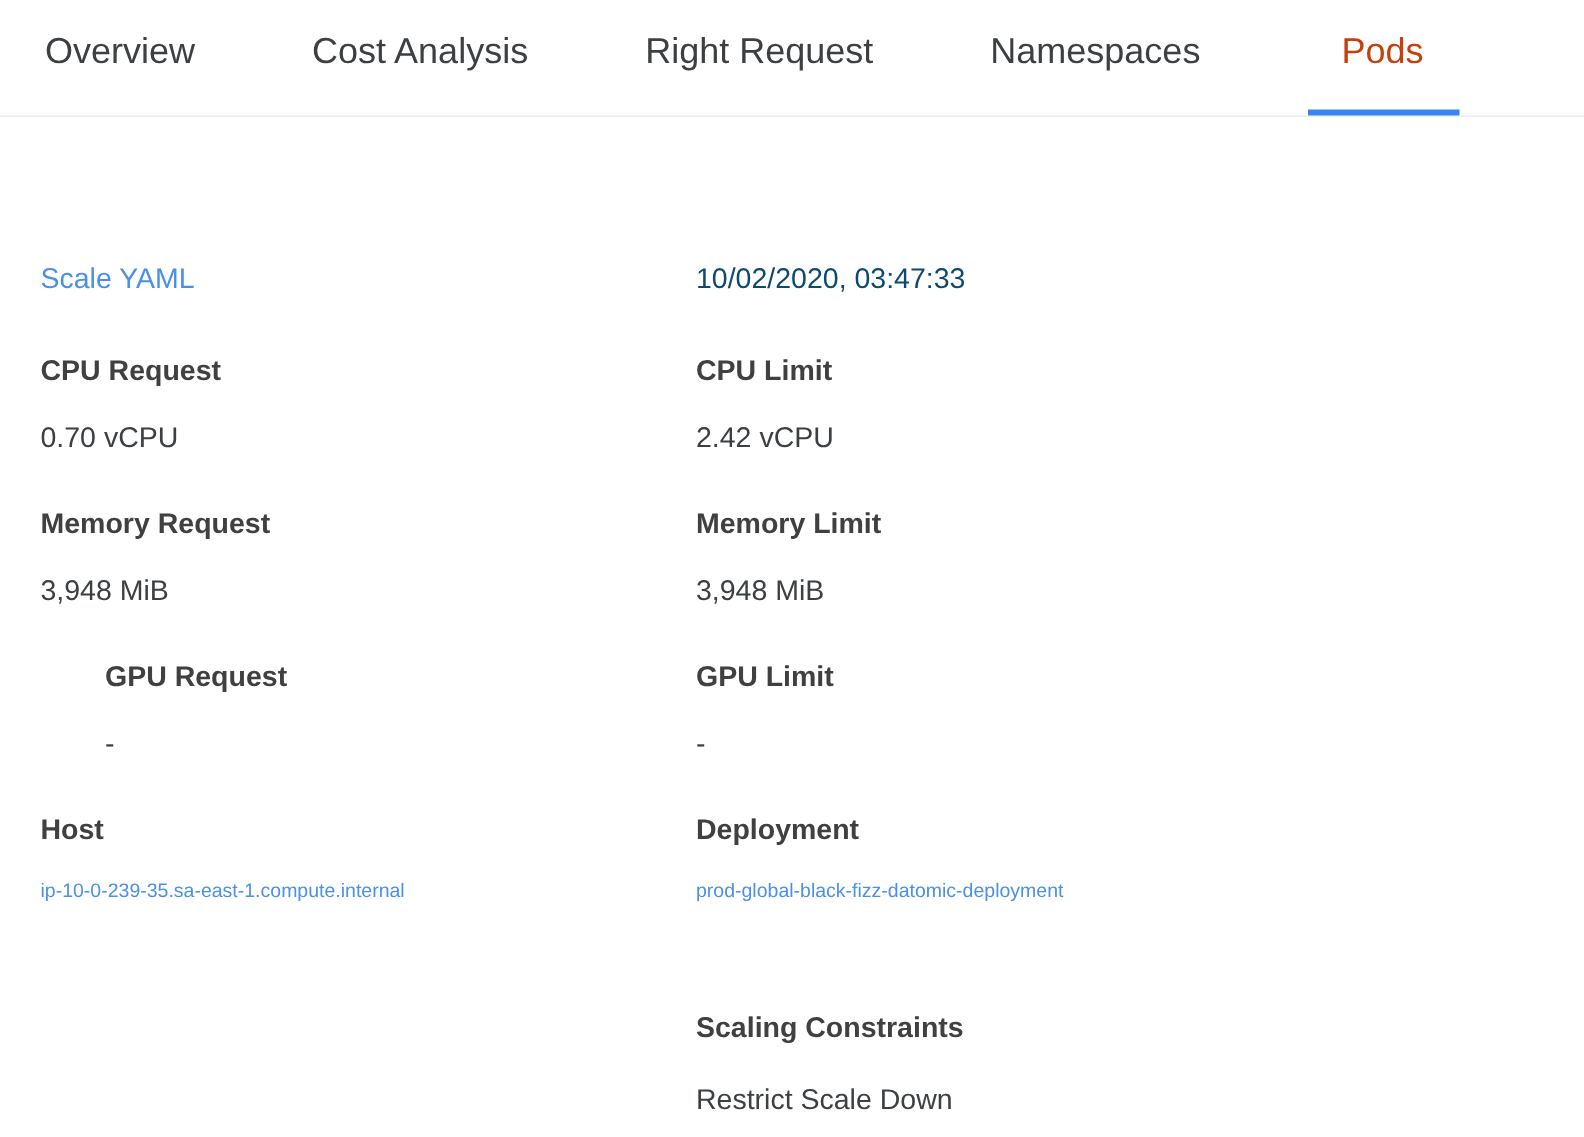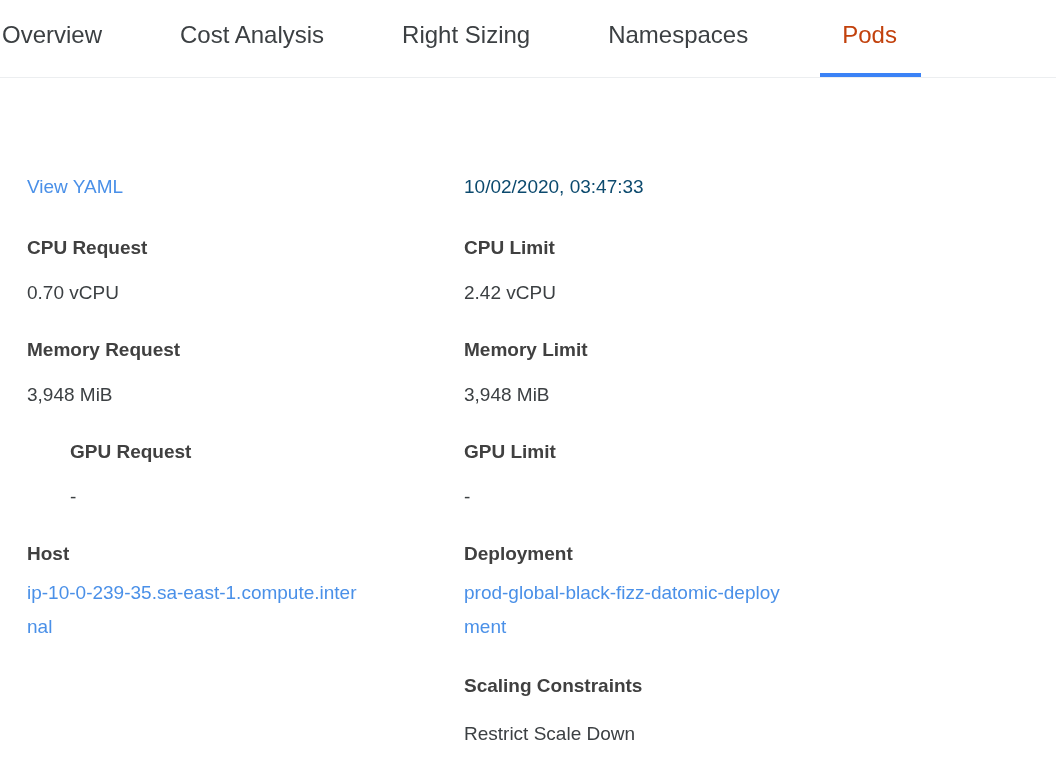--- a/index.html
+++ b/index.html
@@ -20,21 +20,21 @@
   .tabbar {
     position: relative;
     height: 78px;
     border-bottom: 1px solid #eceef0;
     box-sizing: border-box;
   }
   .tabs {
     display: flex;
     align-items: flex-end;
     height: 100%;
-    padding-left: 2px;
+    padding-left: 30px;
     box-sizing: border-box;
   }
   .tab {
     position: relative;
     flex: 0 0 auto;
     height: 100%;
     padding: 20px 0 0 0;
     margin-right: 78px;
     font-size: 24px;
     line-height: 30px;
@@ -84,21 +84,21 @@
     font-size: 19px;
     line-height: 34px;
     color: #3c4043;
     margin-top: 16px;
     word-break: break-all;
   }
   .link {
     color: #4a90e8;
     cursor: pointer;
     text-decoration: none;
-    font-size: 19px;
+    font-size: 13px;
     line-height: 34px;
     word-break: break-all;
     display: inline-block;
   }
 
   .toplink {
     position: absolute;
     font-size: 19px;
     line-height: 24px;
   }
@@ -120,36 +120,36 @@
 
 <div class="tabbar">
   <div class="tabs">
     <div class="tab">
       <span>Overview</span>
     </div>
     <div class="tab">
       <span>Cost Analysis</span>
     </div>
     <div class="tab">
-      <span>Right Sizing</span>
+      <span>Right Request</span>
     </div>
     <div class="tab">
       <span>Namespaces</span>
     </div>
     <div class="tab active">
       <span>Pods</span>
     </div>
   </div>
 </div>
 
 <div class="detail">
 
   <div class="col col-left">
 
-    <a class="toplink link" style="top:97px;left:0;">View YAML</a>
+    <a class="toplink link" style="top:97px;left:0;">Scale YAML</a>
 
     <div class="field" style="top:158px;left:0;">
       <div class="field-label">CPU Request</div>
       <div class="field-value">0.70 vCPU</div>
     </div>
 
     <div class="field" style="top:260px;left:0;">
       <div class="field-label">Memory Request</div>
       <div class="field-value">3,948 MiB</div>
     </div>

